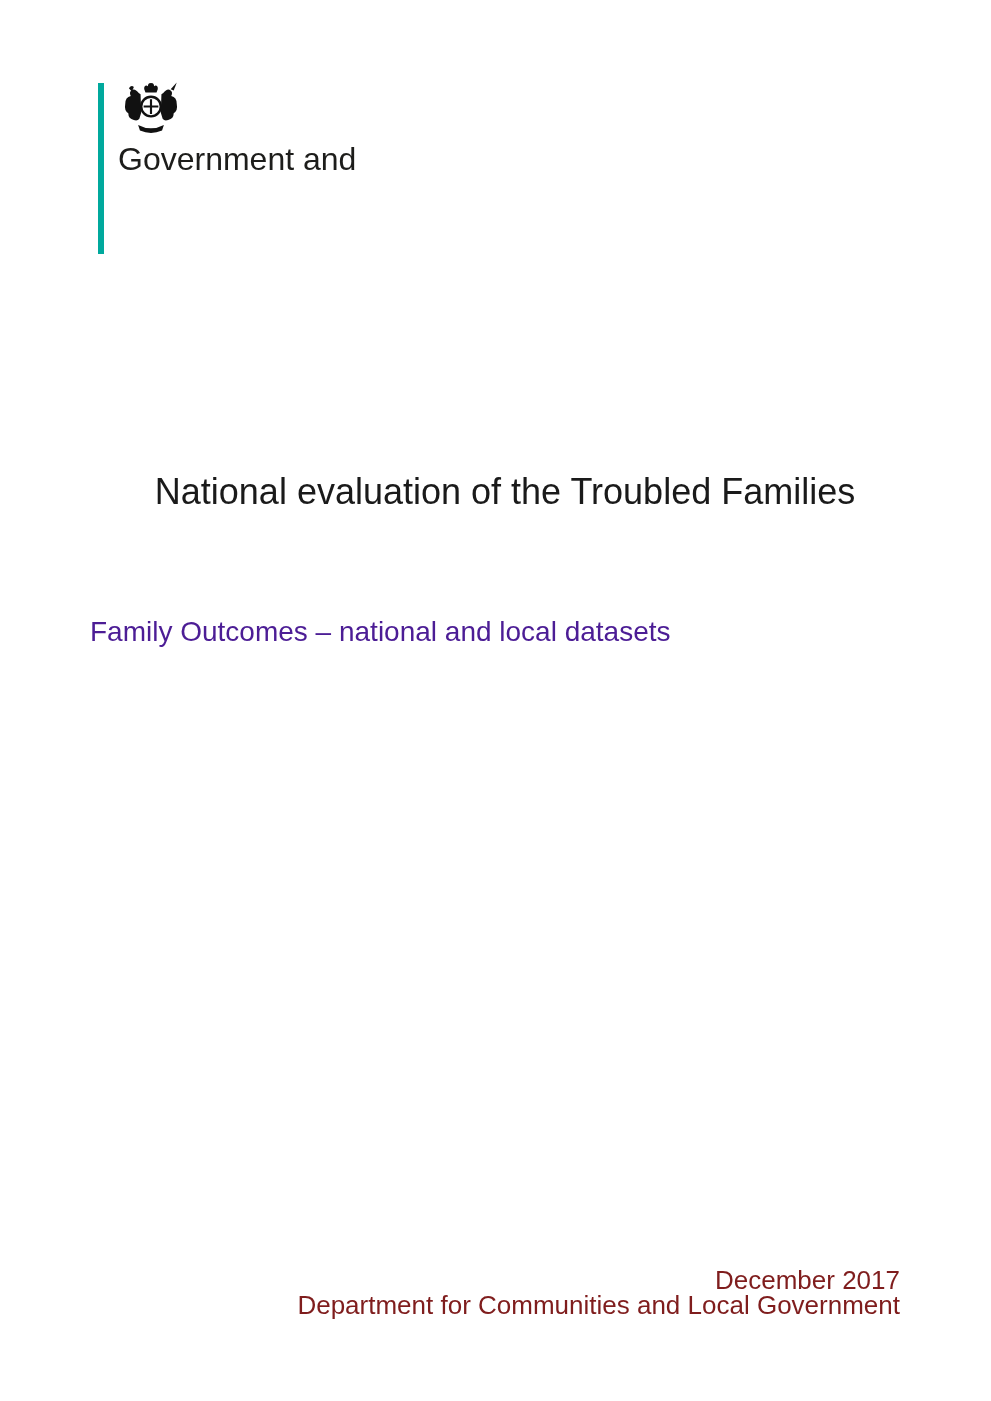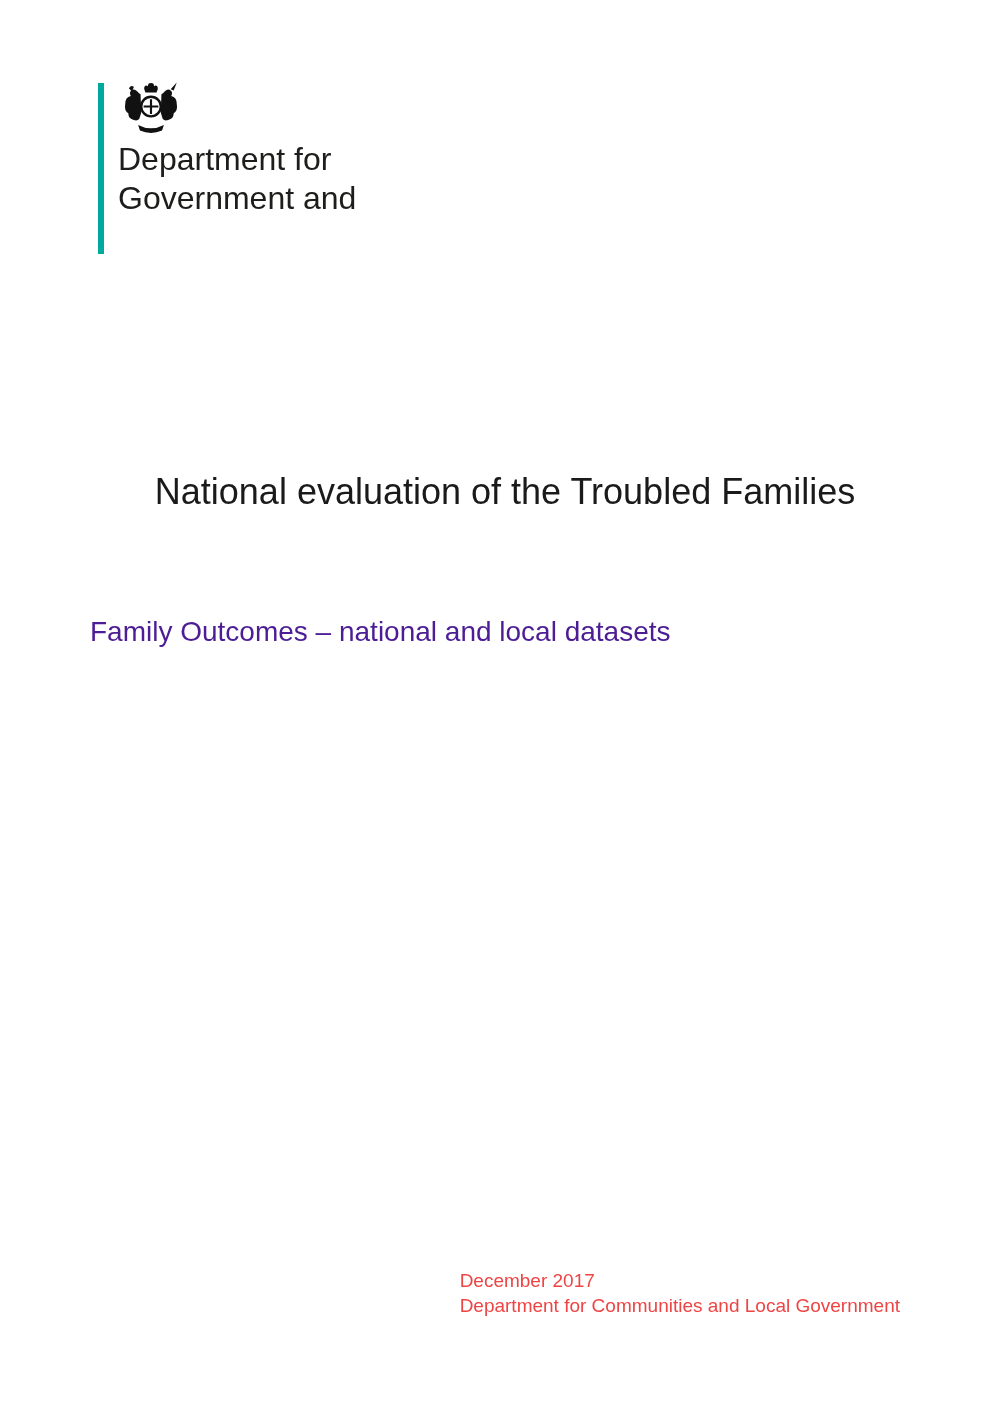--- a/index.html
+++ b/index.html
@@ -69,23 +69,24 @@
     font-size: 28px;
     line-height: 36px;
     color: #4c1d95;
   }
 
   
   .doc-footer {
     position: absolute;
     right: 91px;
     top: 1268px;
-    font-size: 19px;
+    text-align: right;
+    font-size: 26px;
     line-height: 25px;
-    color: #ef4444;
+    color: #7f1d1d;
   }
 </style>
 </head>
 <body>
 
 <div class="page">
 
   <div class="logo">
     <div class="logo-bar" style="background: rgb(0, 169, 157);"></div>
 
@@ -104,21 +105,20 @@
 
           <path d="M70 18 q7-9 12-4 q4 3 1 9 q9 2 9 13 q2 11-5 15 q0 9-9 11 q-6 2-9-2 l-3-10 l1-30 z"></path>
           <path d="M82 12 l10-11 l-5 13 z"></path>
 
           <path d="M29 70 q21 11 42 0 l-3 9 q-18 8-36 0 z"></path>
         </g>
       </svg>
     </div>
 
     <div class="logo-text">
-      <span class="line" style="display:block">Department for</span>
       <span class="line" style="display:block">Government and</span>
     </div>
   </div>
 
   <h1 class="doc-title" style="margin:0; font-weight:normal;">
     <span class="line">National evaluation of the Troubled Families</span>
   </h1>
 
   <h2 class="doc-subtitle" style="margin:0; font-weight:normal;">Family Outcomes – national and local datasets</h2>
 

